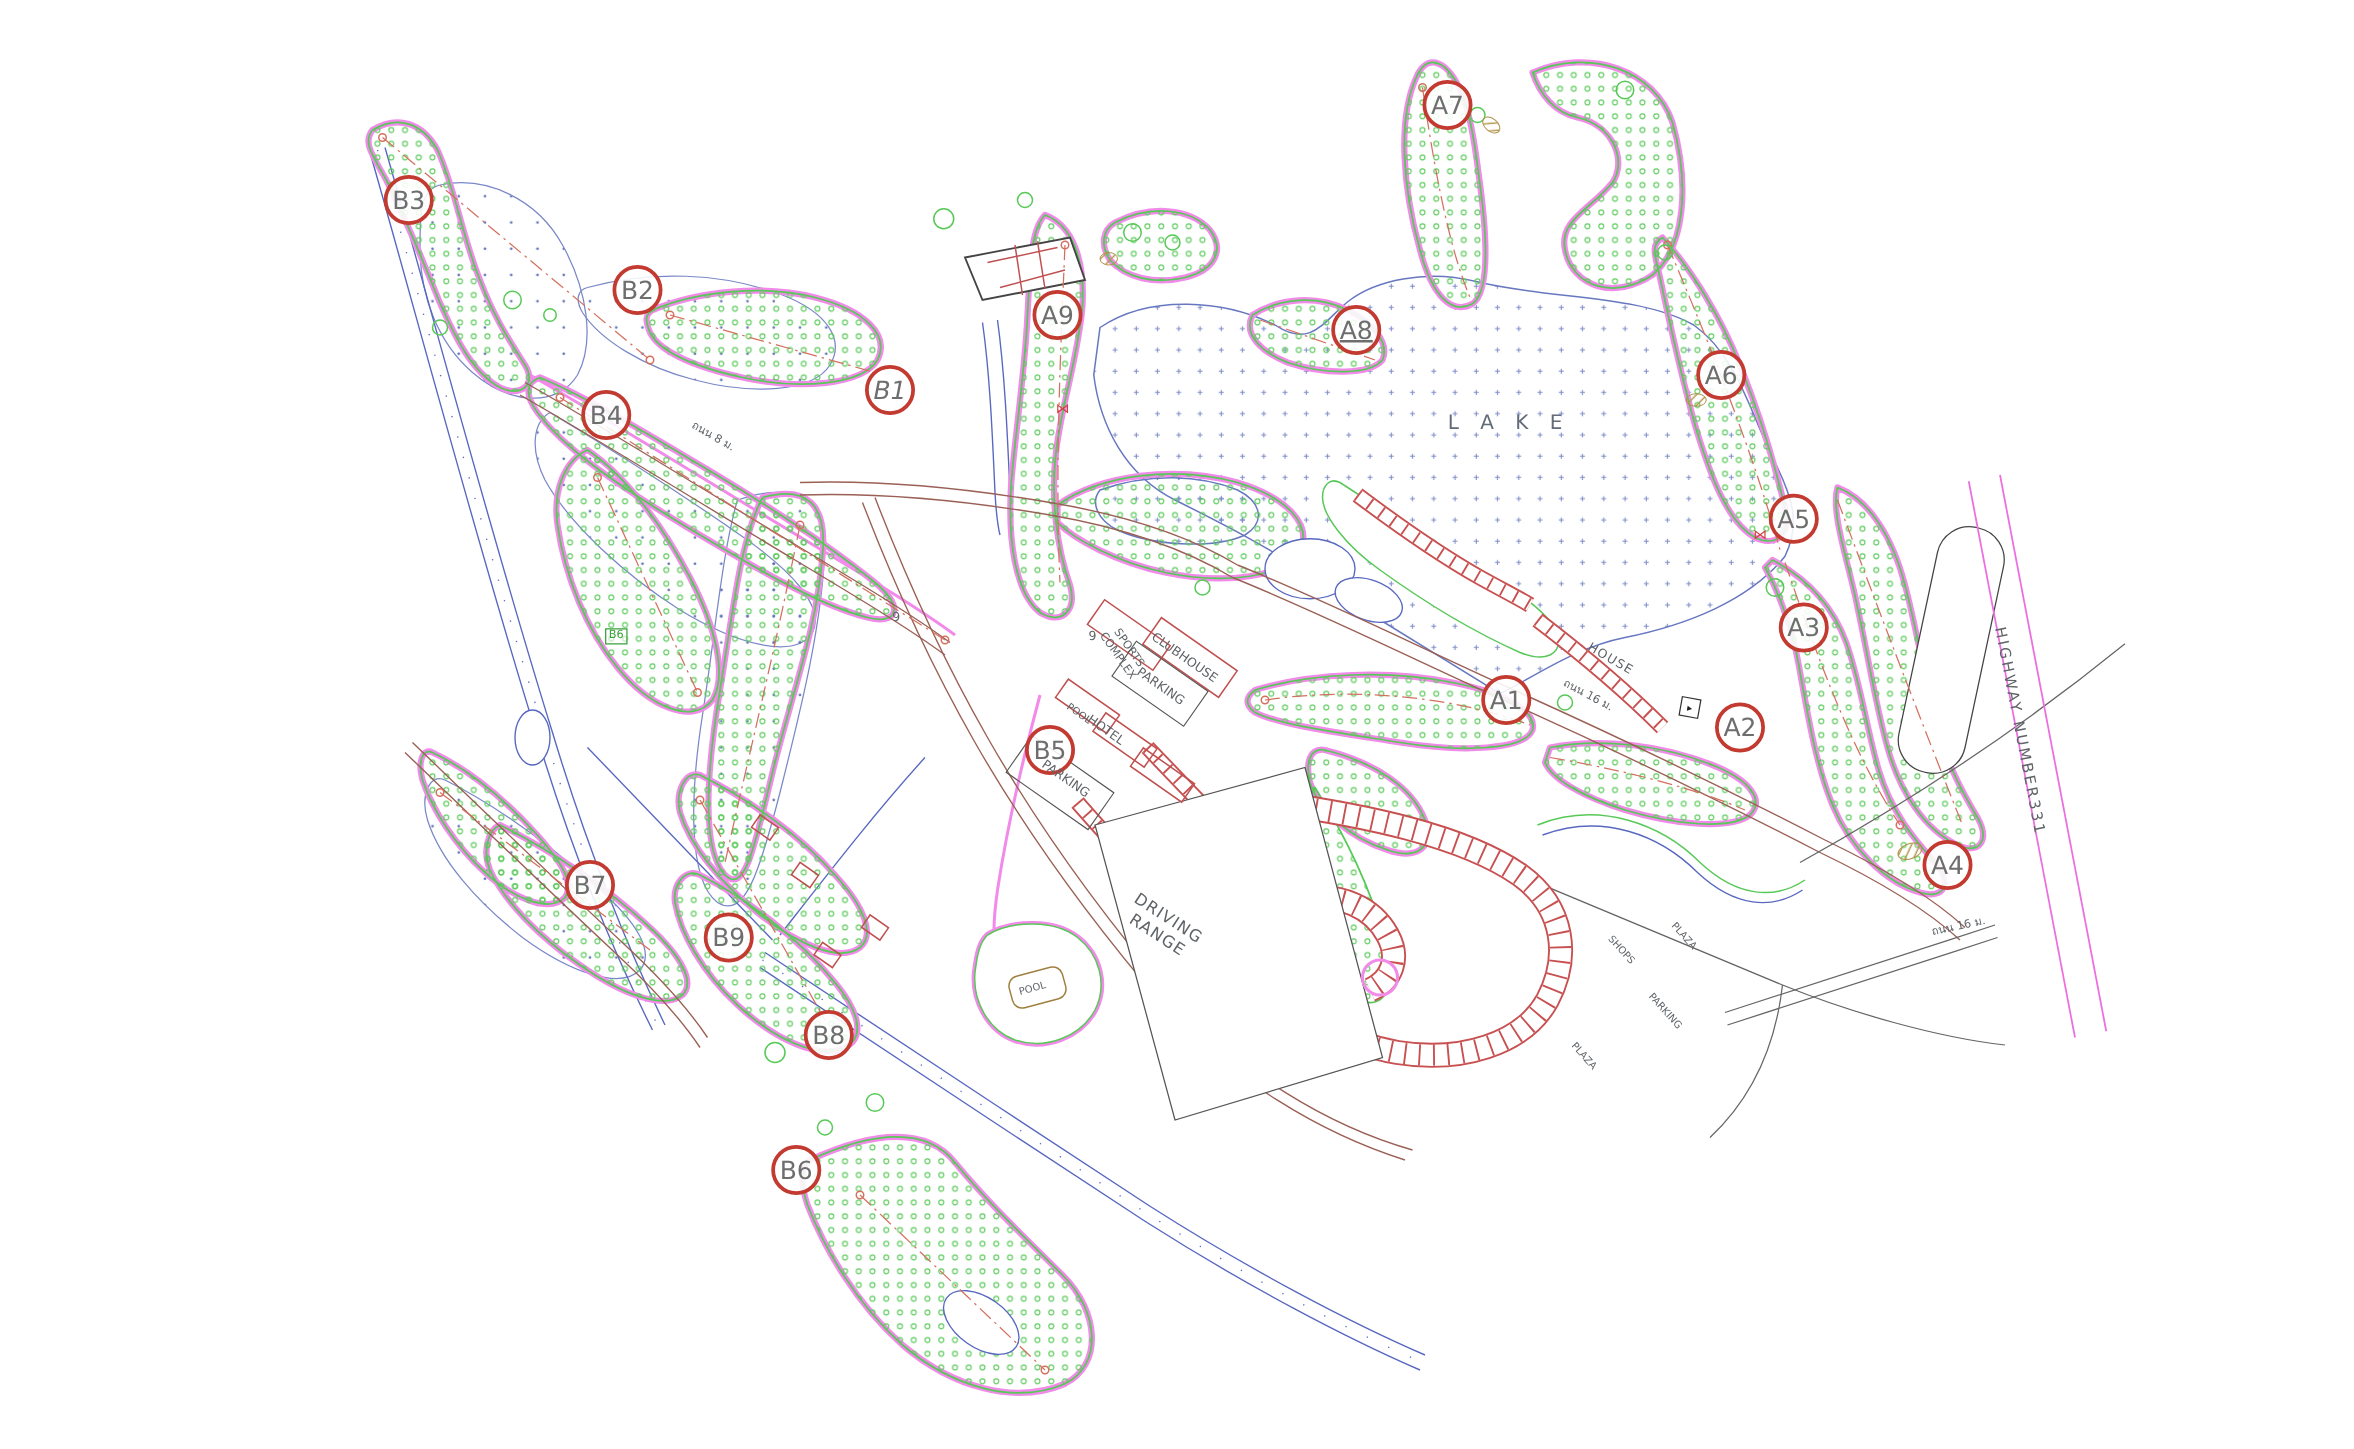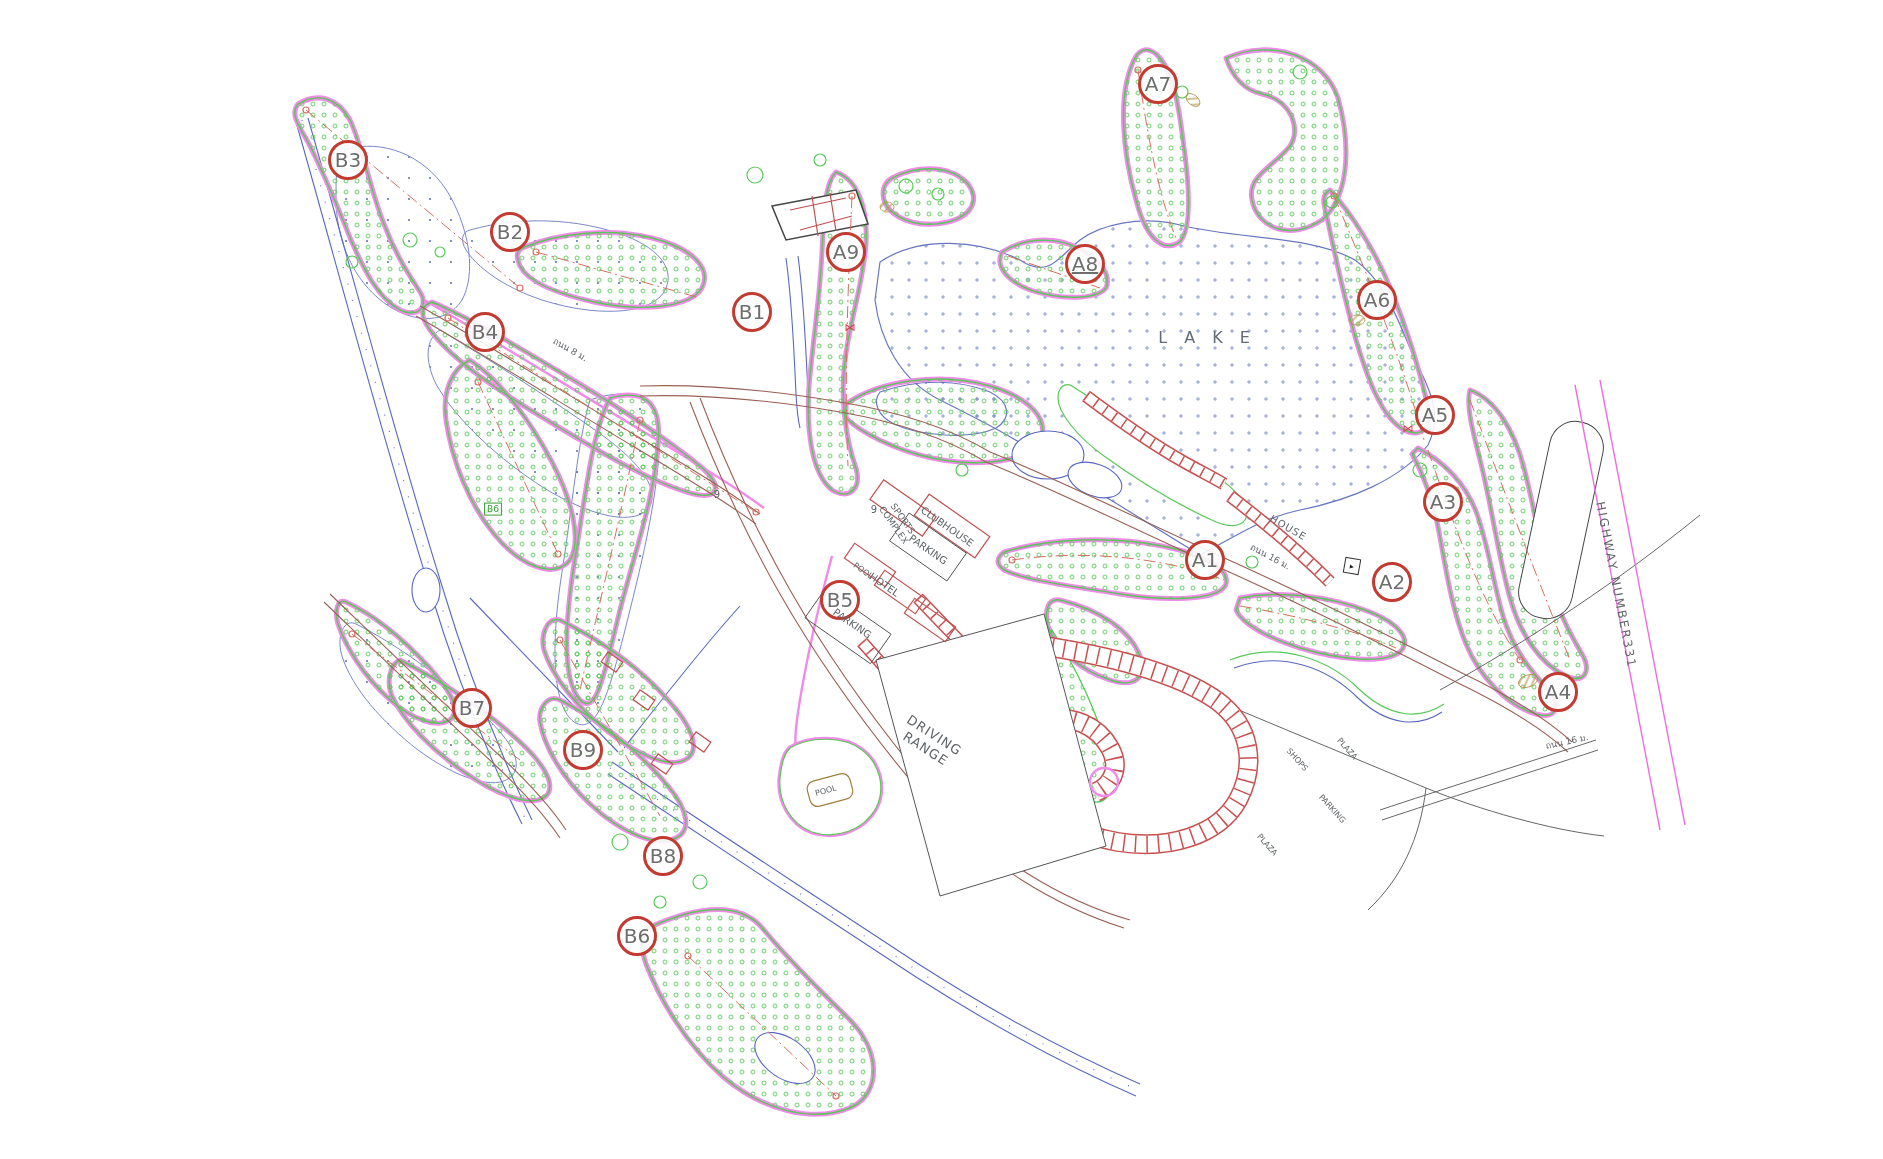--- a/index.html
+++ b/index.html
@@ -310,28 +310,28 @@
 <div id="overlay" style="position:absolute;left:0;top:0;width:100%;height:100%;">
       <div class="marker" style="left: 1205px; top: 560px;">A1</div>
       <div class="marker" style="left: 1392px; top: 582px;">A2</div>
       <div class="marker" style="left: 1443px; top: 502px;">A3</div>
       <div class="marker" style="left: 1558px; top: 692px;">A4</div>
       <div class="marker" style="left: 1435px; top: 415px;">A5</div>
       <div class="marker" style="left: 1377px; top: 300px;">A6</div>
       <div class="marker" style="left: 1158px; top: 84px; text-align: center;">A7</div>
       <div class="marker" style="left: 1085px; top: 264px; text-decoration: underline;">A8</div>
       <div class="marker" style="left: 846px; top: 252px;">A9</div>
-      <div class="marker" style="left: 752px; top: 312px;">B1</div>
+      <div class="marker" style="left: 712px; top: 312px; font-style: italic;">B1</div>
       <div class="marker" style="left: 510px; top: 232px;">B2</div>
-      <div class="marker" style="left: 327px; top: 160px; margin-left: 21px;">B3</div>
+      <div class="marker" style="left: 327px; top: 160px;">B3</div>
       <div class="marker" style="left: 485px; top: 332px;">B4</div>
       <div class="marker" style="left: 840px; top: 580px; margin-top: 20px;">B5</div>
       <div class="marker" style="left: 637px; top: 936px;">B6</div>
       <div class="marker" style="left: 472px; top: 678px; margin-top: 30px;">B7</div>
-      <div class="marker" style="left: 663px; top: 856px; text-align: right;">B8</div>
+      <div class="marker" style="left: 663px; top: 828px; text-align: right;">B8</div>
       <div class="marker" style="left: 583px; top: 750px;">B9</div>
       <div class="lbl" style="left: 1207px; top: 338px; font-size: 16px; letter-spacing: 6px; color: rgb(99, 107, 120); transform: translate(-50%, -50%) rotate(0deg);">L A K E</div>
       <div class="lbl" style="left: 1288px; top: 528px; font-size: 10px; letter-spacing: 1px; transform: translate(-50%, -50%) rotate(30deg);">HOUSE</div>
       <div class="lbl" style="left: 1270px; top: 557px; font-size: 9px; transform: translate(-50%, -50%) rotate(28deg);">ถนน 16 ม.</div>
       <div class="lbl" style="left: 1567px; top: 742px; font-size: 9px; transform: translate(-50%, -50%) rotate(-12deg);">ถนน 16 ม.</div>
       <div class="lbl" style="left: 570px; top: 350px; font-size: 9px; transform: translate(-50%, -50%) rotate(30deg);">ถนน 8 ม.</div>
       <div class="lbl" style="left: 898px; top: 522px; font-size: 9px; transform: translate(-50%, -50%) rotate(55deg);">SPORTS
 COMPLEX</div>
       <div class="lbl" style="left: 947px; top: 527px; font-size: 10px; transform: translate(-50%, -50%) rotate(35deg);">CLUBHOUSE</div>
       <div class="lbl" style="left: 928px; top: 550px; font-size: 10px; transform: translate(-50%, -50%) rotate(35deg);">PARKING</div>

